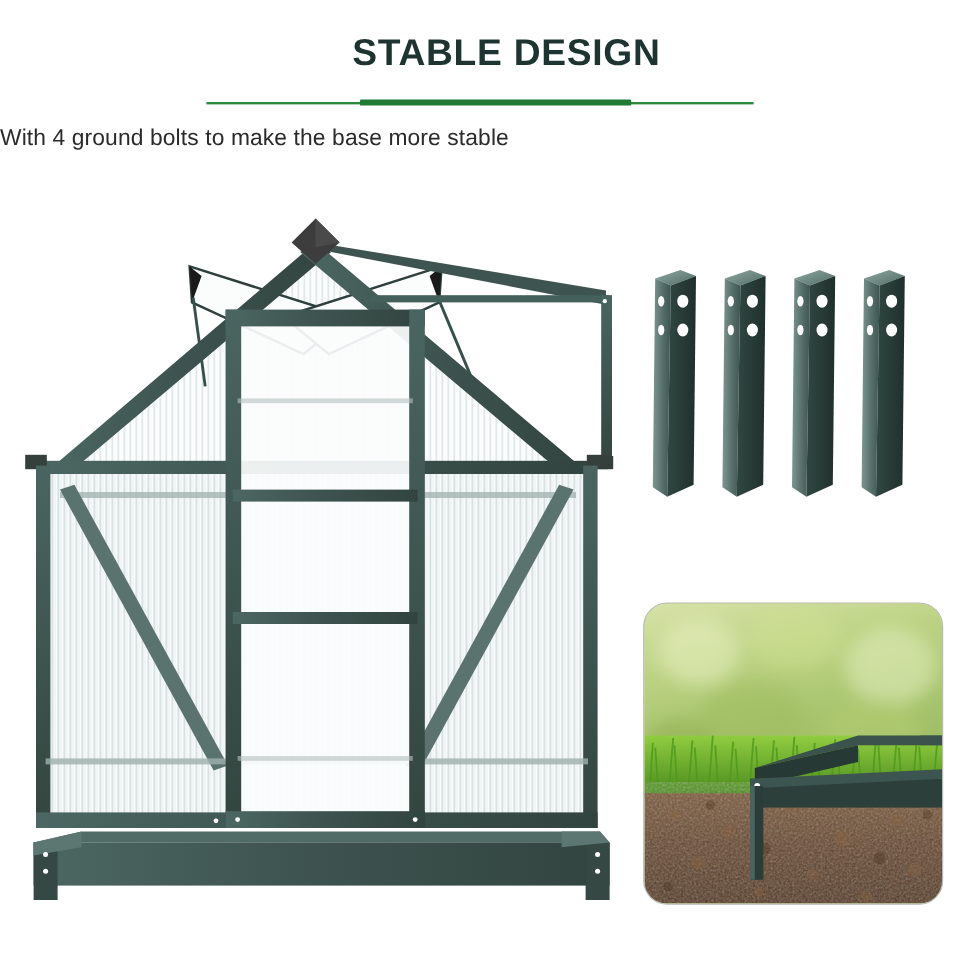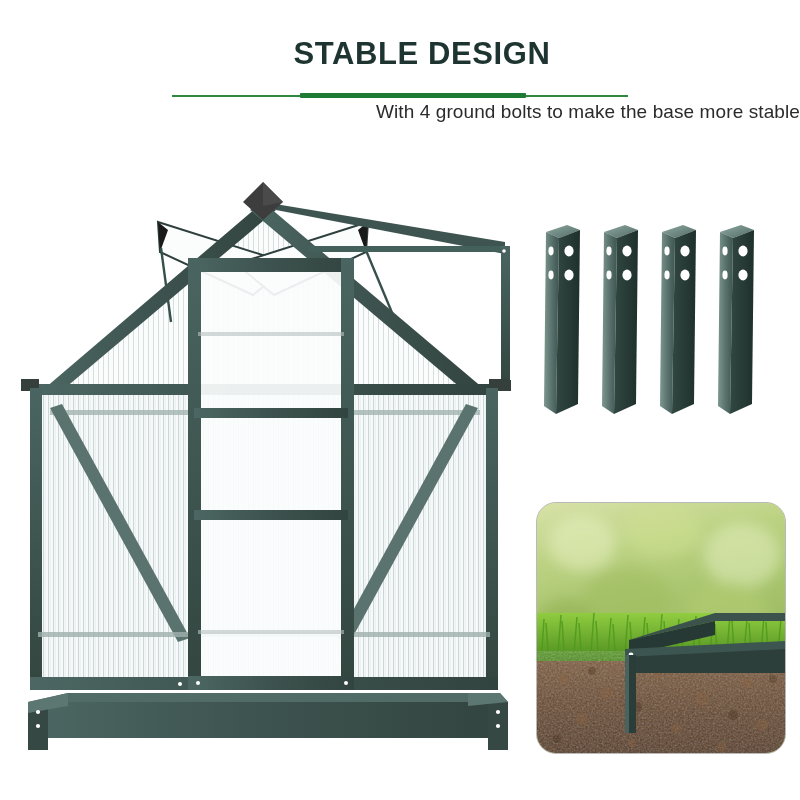--- a/index.html
+++ b/index.html
@@ -22,21 +22,21 @@
 
   
   .header { position: absolute; left: 0; top: 0; width: 800px; }
 
   .page-title {
     text-align: center;
     font-size: 31px;
     font-weight: bold;
     letter-spacing: 0.6px;
     color: #1d3430;
-    margin-top: 38px;
+    margin-top: 28px;
     line-height: 1;
     padding-left: 44px;
   }
 
   .divider-wrap {
     position: relative;
     width: 456px;
     height: 10px;
     margin: 22px auto 0 auto;
   }
@@ -48,25 +48,25 @@
   }
   .divider-thick {
     position: absolute;
     left: 128px; top: 1.5px;
     width: 226px; height: 5px;
     background: #1f7a33;
     border-radius: 1px;
   }
 
   .page-subtitle {
-    text-align: right;
+    text-align: left;
     font-size: 19px;
     font-weight: 400;
     color: #2b2b2b;
-    margin-top: 0;
+    margin-top: 14px;
     letter-spacing: 0.1px;
   }
 
   
   .stage { position: absolute; }
 
   
   #greenhouse {
     left: 8px; top: 172px;
     width: 512px; height: 580px;

